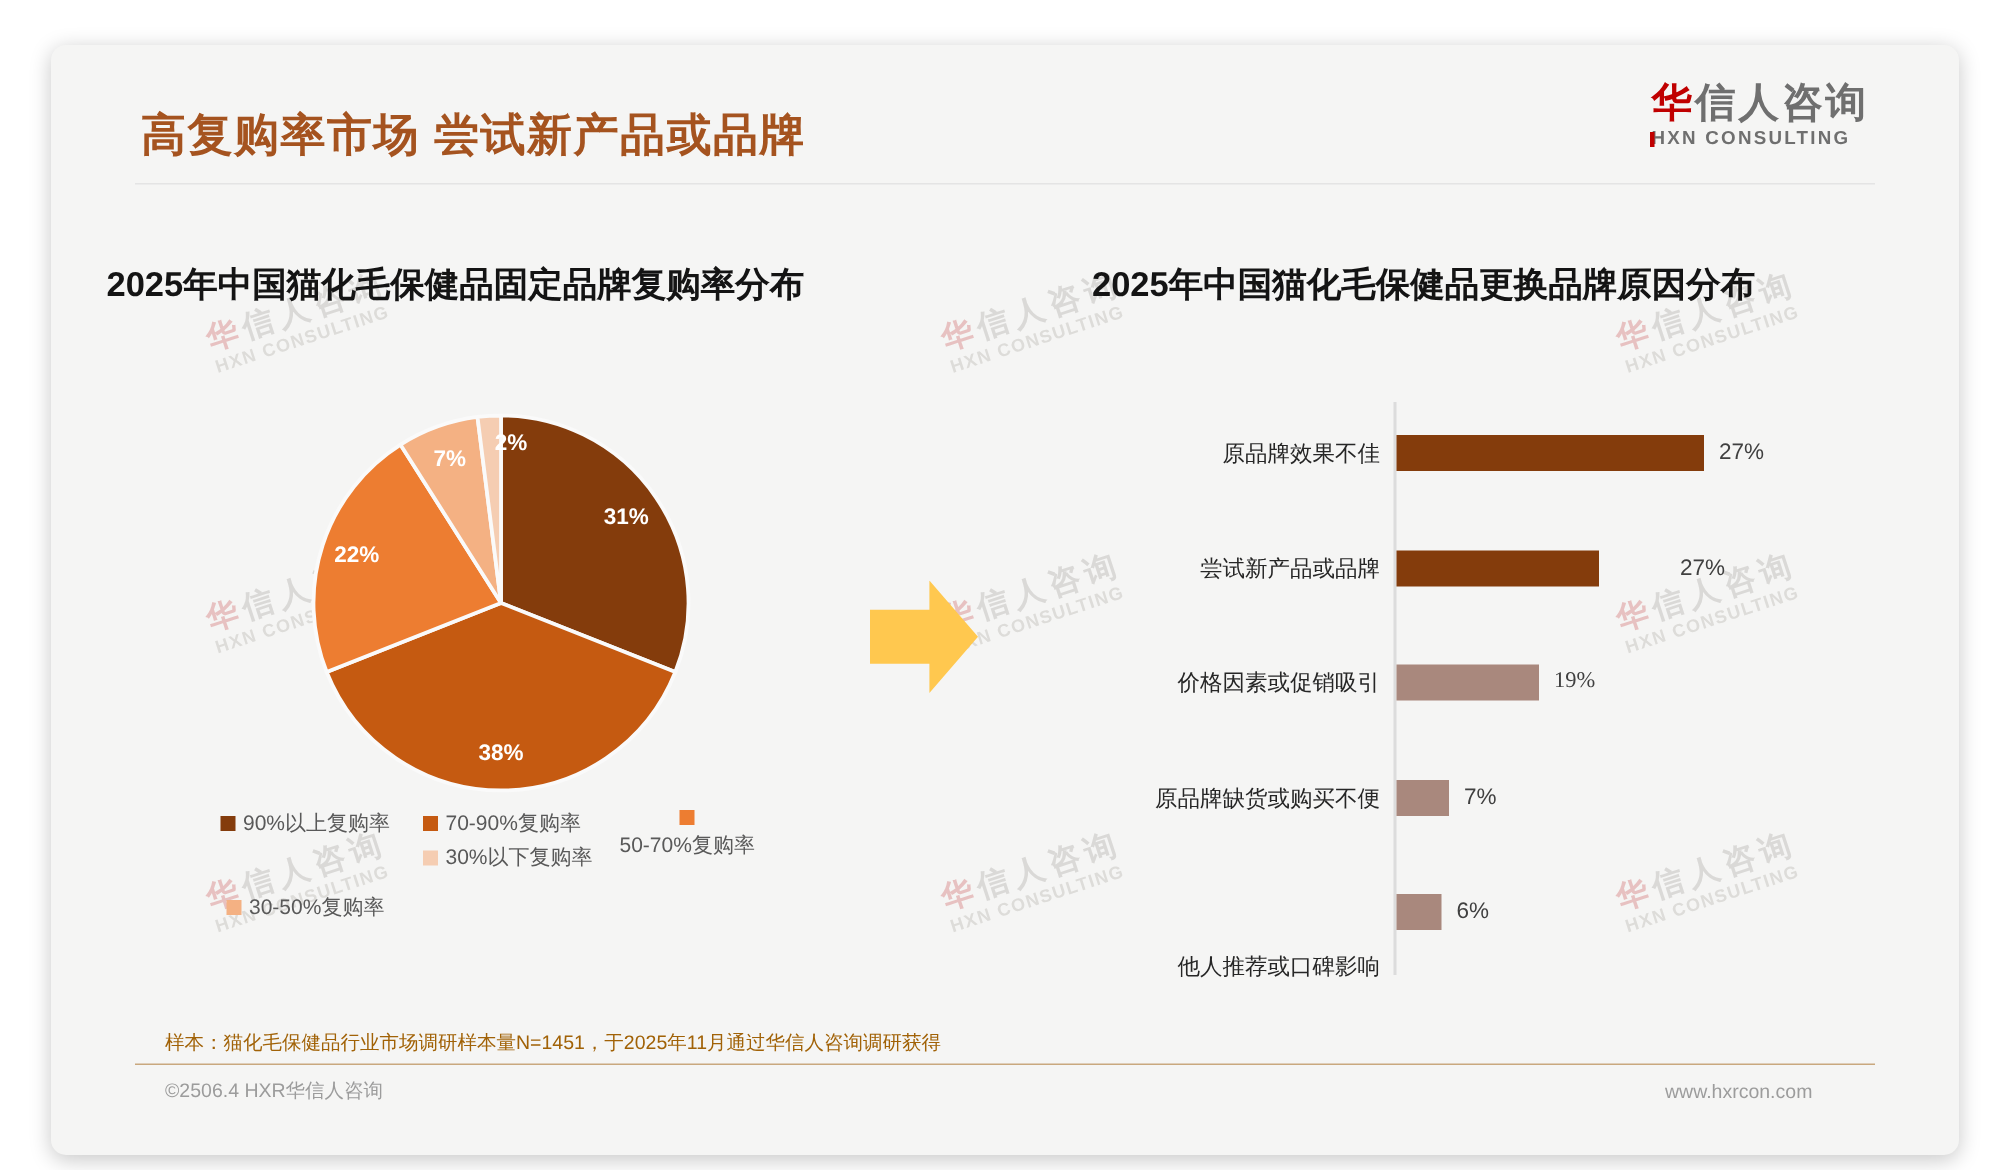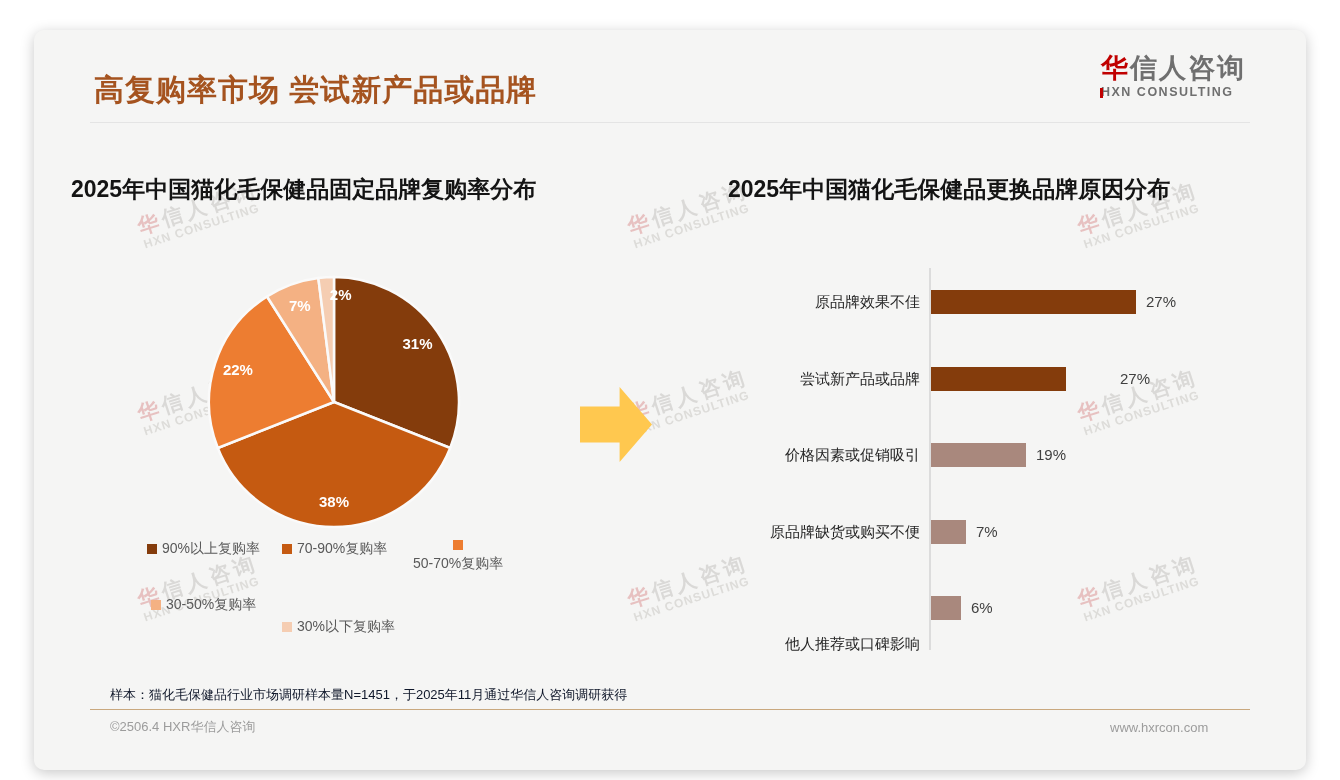--- a/index.html
+++ b/index.html
@@ -29,21 +29,21 @@
   
   .arrow{position:absolute;left:546px;top:357px;width:72px;height:75px;
     clip-path:polygon(0% 26%,55% 26%,55% 0%,100% 50%,55% 100%,55% 74%,0% 74%);}
   
   #bar-chart{position:absolute;left:0;top:0;width:100%;height:100%;}
   .bar-axis{position:absolute;left:895px;top:238px;width:2px;height:382px;background:#dcdcdc;}
   .bar-cat{position:absolute;width:280px;left:606px;text-align:right;font-size:15px;color:#262626;}
   .bar-rect{position:absolute;height:24px;}
   .bar-val{position:absolute;font-size:15px;color:#404040;}
   
-  .footnote{position:absolute;left:76px;top:656px;font-size:13px;color:#0f172a;}
+  .footnote{position:absolute;left:76px;top:656px;font-size:13px;color:#a16207;}
   .footer-divider{position:absolute;left:56px;right:56px;top:679px;height:1px;background:#c9a87e;}
   .copyright{position:absolute;left:76px;top:688px;font-size:13px;color:#9c9c9c;}
   .website{position:absolute;left:1076px;top:690px;font-size:13px;color:#9c9c9c;}
   
   .watermark{position:absolute;transform:translate(-50%,-50%) rotate(-18deg);
     text-align:left;pointer-events:none;line-height:1.15;white-space:nowrap;}
   .wm1{font-size:21px;font-weight:bold;letter-spacing:4px;color:rgba(125,118,112,.22);}
   .wm1 .red{color:rgba(192,40,40,.25);}
   .wm2{font-size:12px;font-weight:bold;letter-spacing:1px;color:rgba(125,118,112,.20);}
 </style>
@@ -126,39 +126,39 @@
         <span>70-90%复购率</span>
       </span>
     <span class="lg-item" style="left:379px;top:510px;flex-direction:column;">
         <i class="lg-swatch" style="background: rgb(237, 125, 49);"></i>
         <span>50-70%复购率</span>
       </span>
     <span class="lg-item" style="left:117px;top:566px;">
         <i class="lg-swatch" style="background: rgb(244, 177, 131);"></i>
         <span>30-50%复购率</span>
       </span>
-    <span class="lg-item" style="left:248px;top:588px;">
+    <span class="lg-item" style="left:248px;top:533px;">
         <i class="lg-swatch" style="background: rgb(245, 205, 178);"></i>
         <span>30%以下复购率</span>
       </span>
   </div>
 
   <div class="arrow" style="background: rgb(255, 200, 79);"></div>
 
   <div id="bar-chart">
     <div class="bar-axis"></div>
   <div class="bar-cat" style="top: 263px;">原品牌效果不佳</div>
       <div class="bar-rect" style="left: 897px; top: 260px; width: 205px; background: rgb(132, 60, 12);"></div>
       <div class="bar-val" style="left: 1112px; top: 263px;">27%</div>
       <div class="bar-cat" style="top: 339.6px;">尝试新产品或品牌</div>
       <div class="bar-rect" style="left: 897px; top: 336.6px; width: 135px; background: rgb(132, 60, 12);"></div>
       <div class="bar-val" style="left: 1042px; top: 339.6px; margin-left: 44px;">27%</div>
       <div class="bar-cat" style="top: 416.2px;">价格因素或促销吸引</div>
       <div class="bar-rect" style="left: 897px; top: 413.2px; width: 95px; background: rgb(169, 136, 125);"></div>
-      <div class="bar-val" style="left: 1002px; top: 416.2px;">19%</div>
+      <div class="bar-val" style="left: 1002px; top: 416.2px; font-family: Liberation Serif, serif;">19%</div>
       <div class="bar-cat" style="top: 492.8px;">原品牌缺货或购买不便</div>
       <div class="bar-rect" style="left: 897px; top: 489.8px; width: 35px; background: rgb(169, 136, 125);"></div>
       <div class="bar-val" style="left: 942px; top: 492.8px;">7%</div>
       <div class="bar-cat" style="top: 569.4px; margin-top: 36px;">他人推荐或口碑影响</div>
       <div class="bar-rect" style="left: 897px; top: 566.4px; width: 30px; background: rgb(169, 136, 125);"></div>
       <div class="bar-val" style="left: 937px; top: 569.4px;">6%</div>
     </div>
 
   <div class="footnote">样本：猫化毛保健品行业市场调研样本量N=1451，于2025年11月通过华信人咨询调研获得</div>
   <div class="footer-divider"></div>

